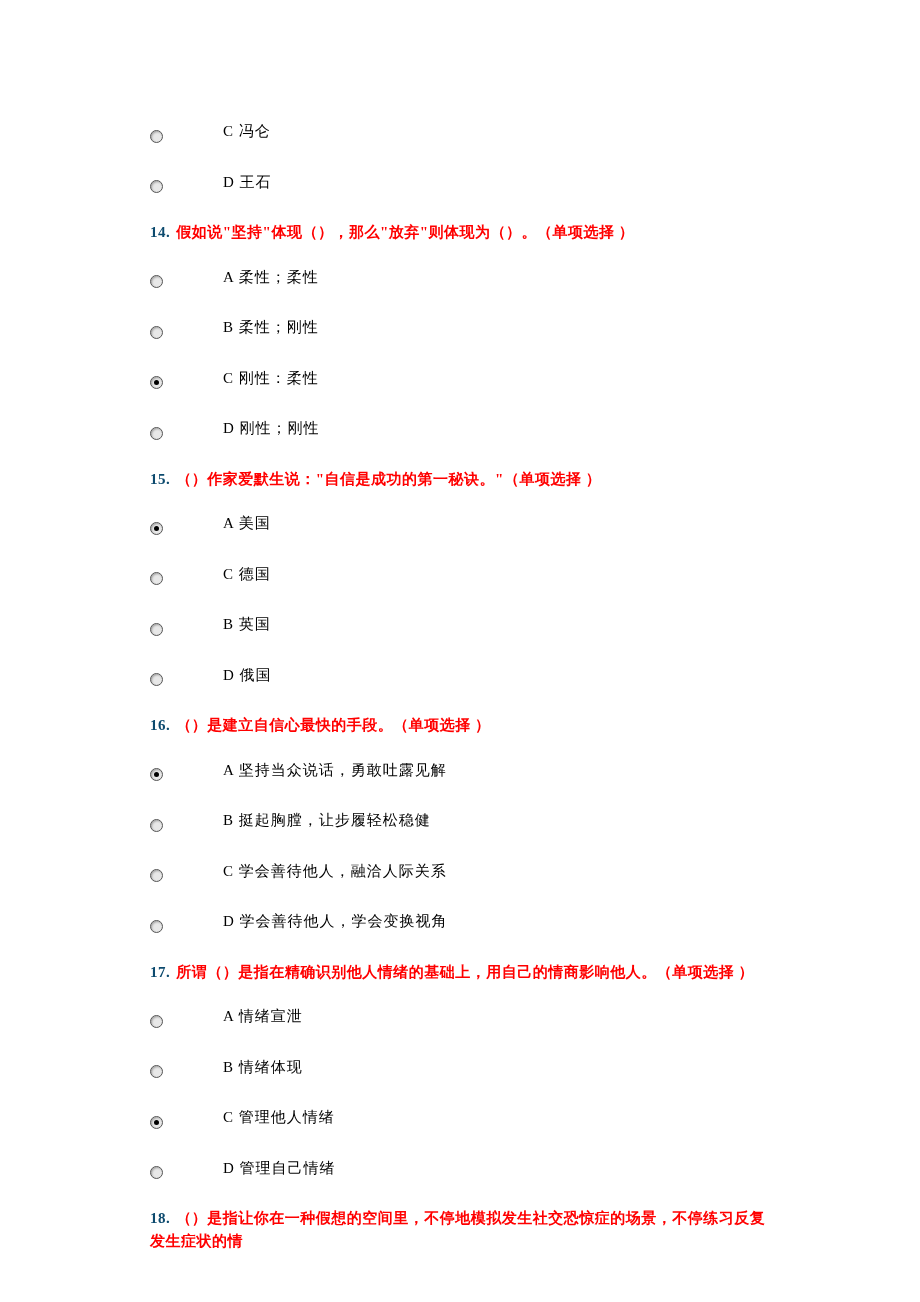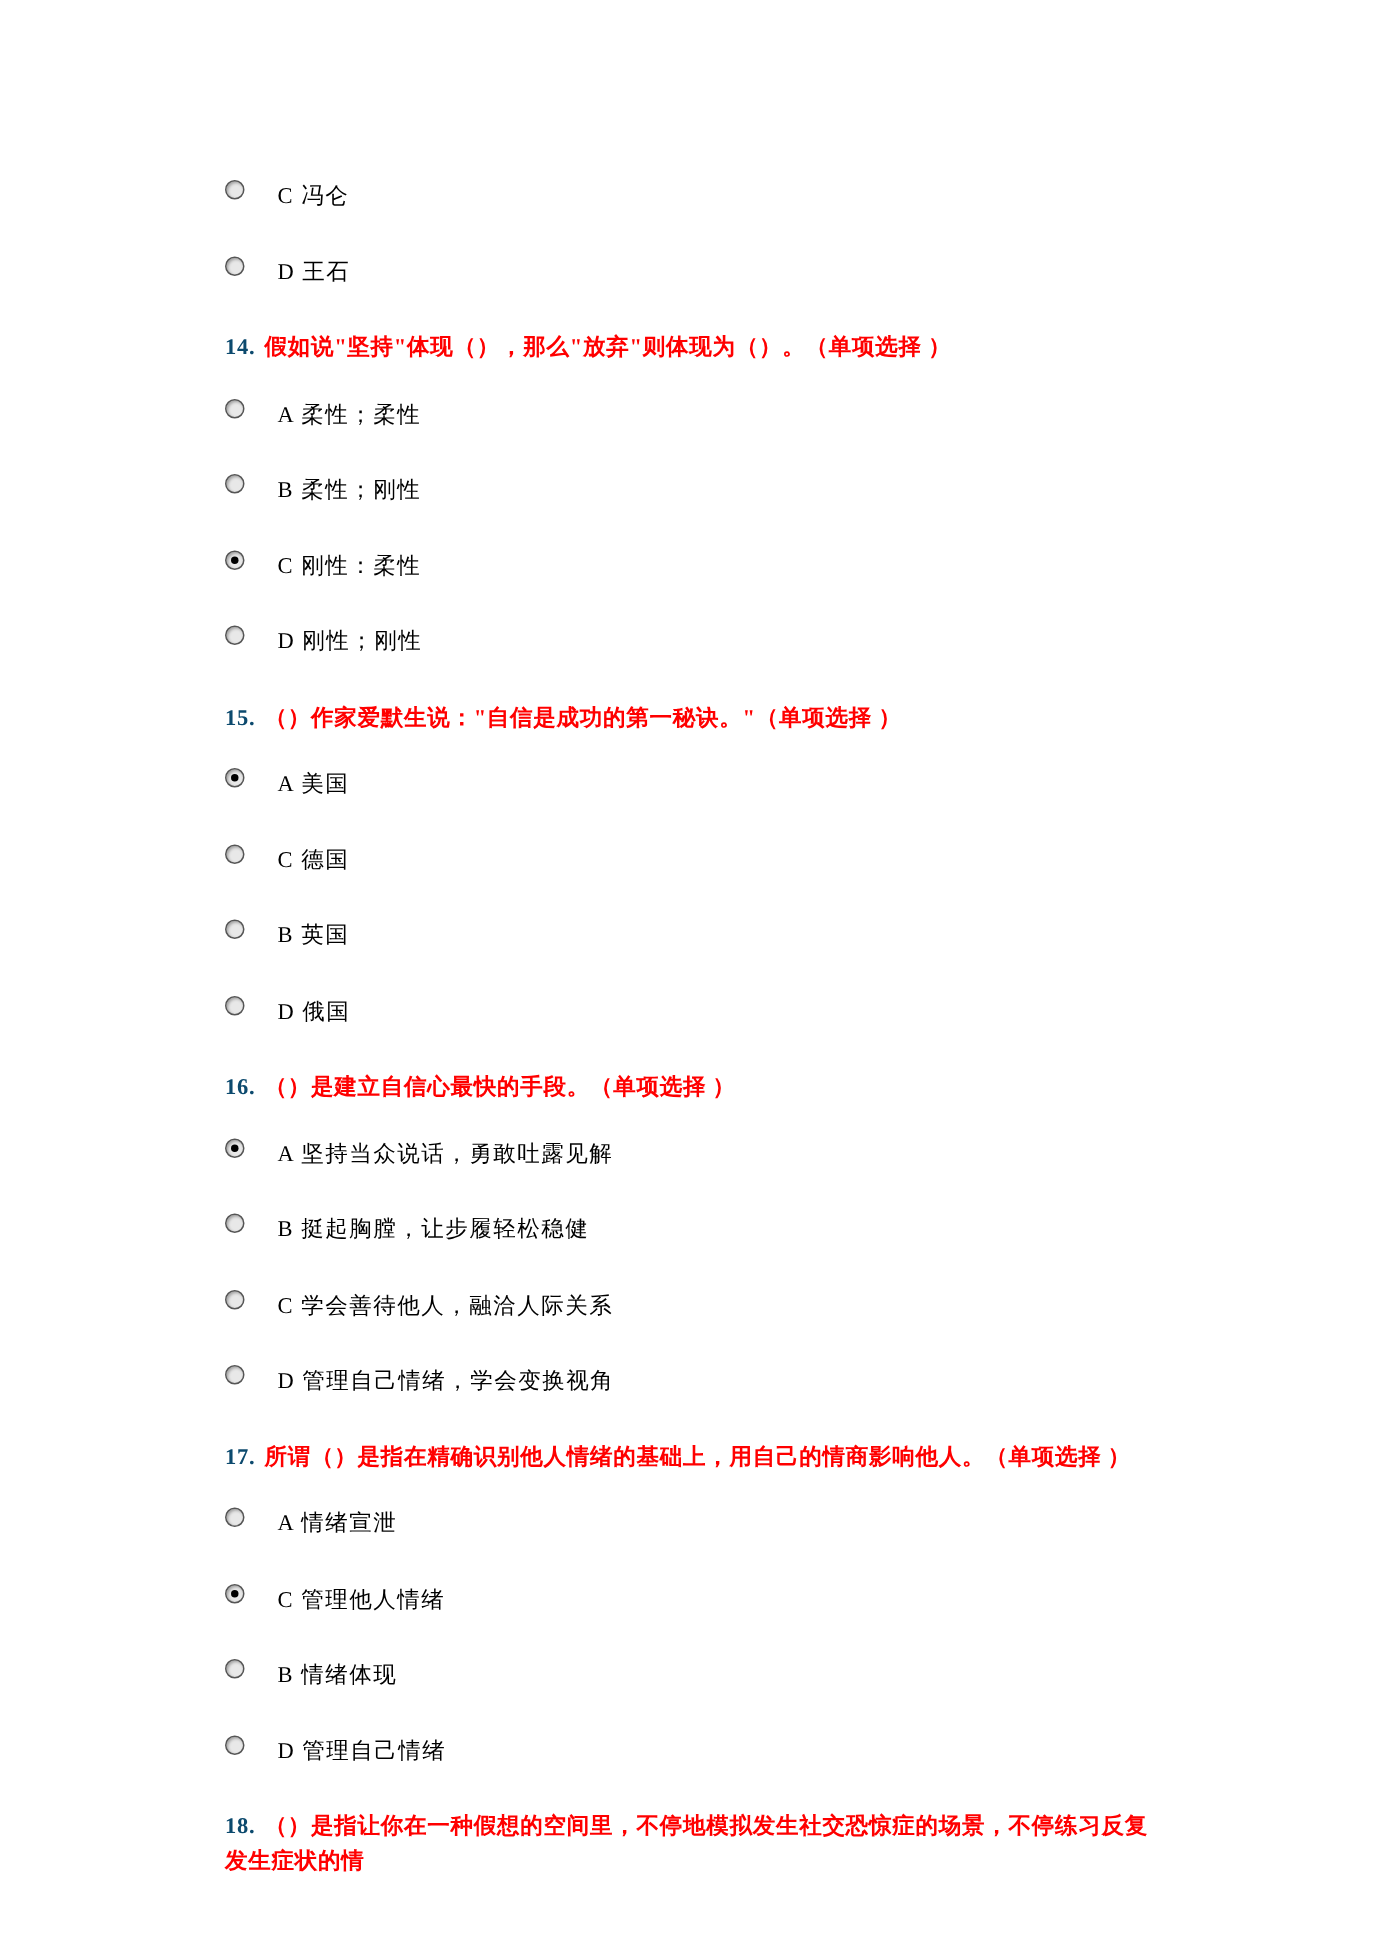--- a/index.html
+++ b/index.html
@@ -6,22 +6,23 @@
     body {
       background: #fff;
       font-family: "SimSun", "宋体", serif;
       font-size: 15px;
       color: #000;
       padding: 120px 150px 80px 150px;
       line-height: 1.5;
     }
     .option-row {
       display: flex;
-      align-items: flex-start;
+      align-items: flex-end;
       margin-bottom: 28px;
+      gap: 38px;
     }
     .radio {
       width: 13px;
       height: 13px;
       border-radius: 50%;
       border: 1px solid #555;
       background: #e8e8e8;
       box-shadow: inset 1px 1px 2px rgba(0,0,0,0.3);
       margin-right: 22px;
       flex-shrink: 0;
@@ -109,33 +110,33 @@
     <div class="option-row">
       <span class="radio"></span>
       <span class="option-text">B 挺起胸膛，让步履轻松稳健</span>
     </div>
     <div class="option-row">
       <span class="radio"></span>
       <span class="option-text">C 学会善待他人，融洽人际关系</span>
     </div>
     <div class="option-row">
       <span class="radio"></span>
-      <span class="option-text">D 管理自己情绪，学会变换视角</span>
+      <span class="option-text">D 学会善待他人，学会变换视角</span>
     </div>
     <div class="question"><span class="q-num">17.</span><span>所谓（）是指在精确识别他人情绪的基础上，用自己的情商影响他人。（单项选择 ）</span></div>
     <div class="option-row">
       <span class="radio"></span>
       <span class="option-text">A 情绪宣泄</span>
     </div>
     <div class="option-row">
+      <span class="radio"></span>
+      <span class="option-text">B 情绪体现</span>
+    </div>
+    <div class="option-row">
       <span class="radio selected"></span>
       <span class="option-text">C 管理他人情绪</span>
-    </div>
-    <div class="option-row">
-      <span class="radio"></span>
-      <span class="option-text">B 情绪体现</span>
     </div>
     <div class="option-row">
       <span class="radio"></span>
       <span class="option-text">D 管理自己情绪</span>
     </div>
     <div class="question"><span class="q-num">18.</span><span>（）是指让你在一种假想的空间里，不停地模拟发生社交恐惊症的场景，不停练习反复发生症状的情</span></div>
   </div>
 
 </body></html>

